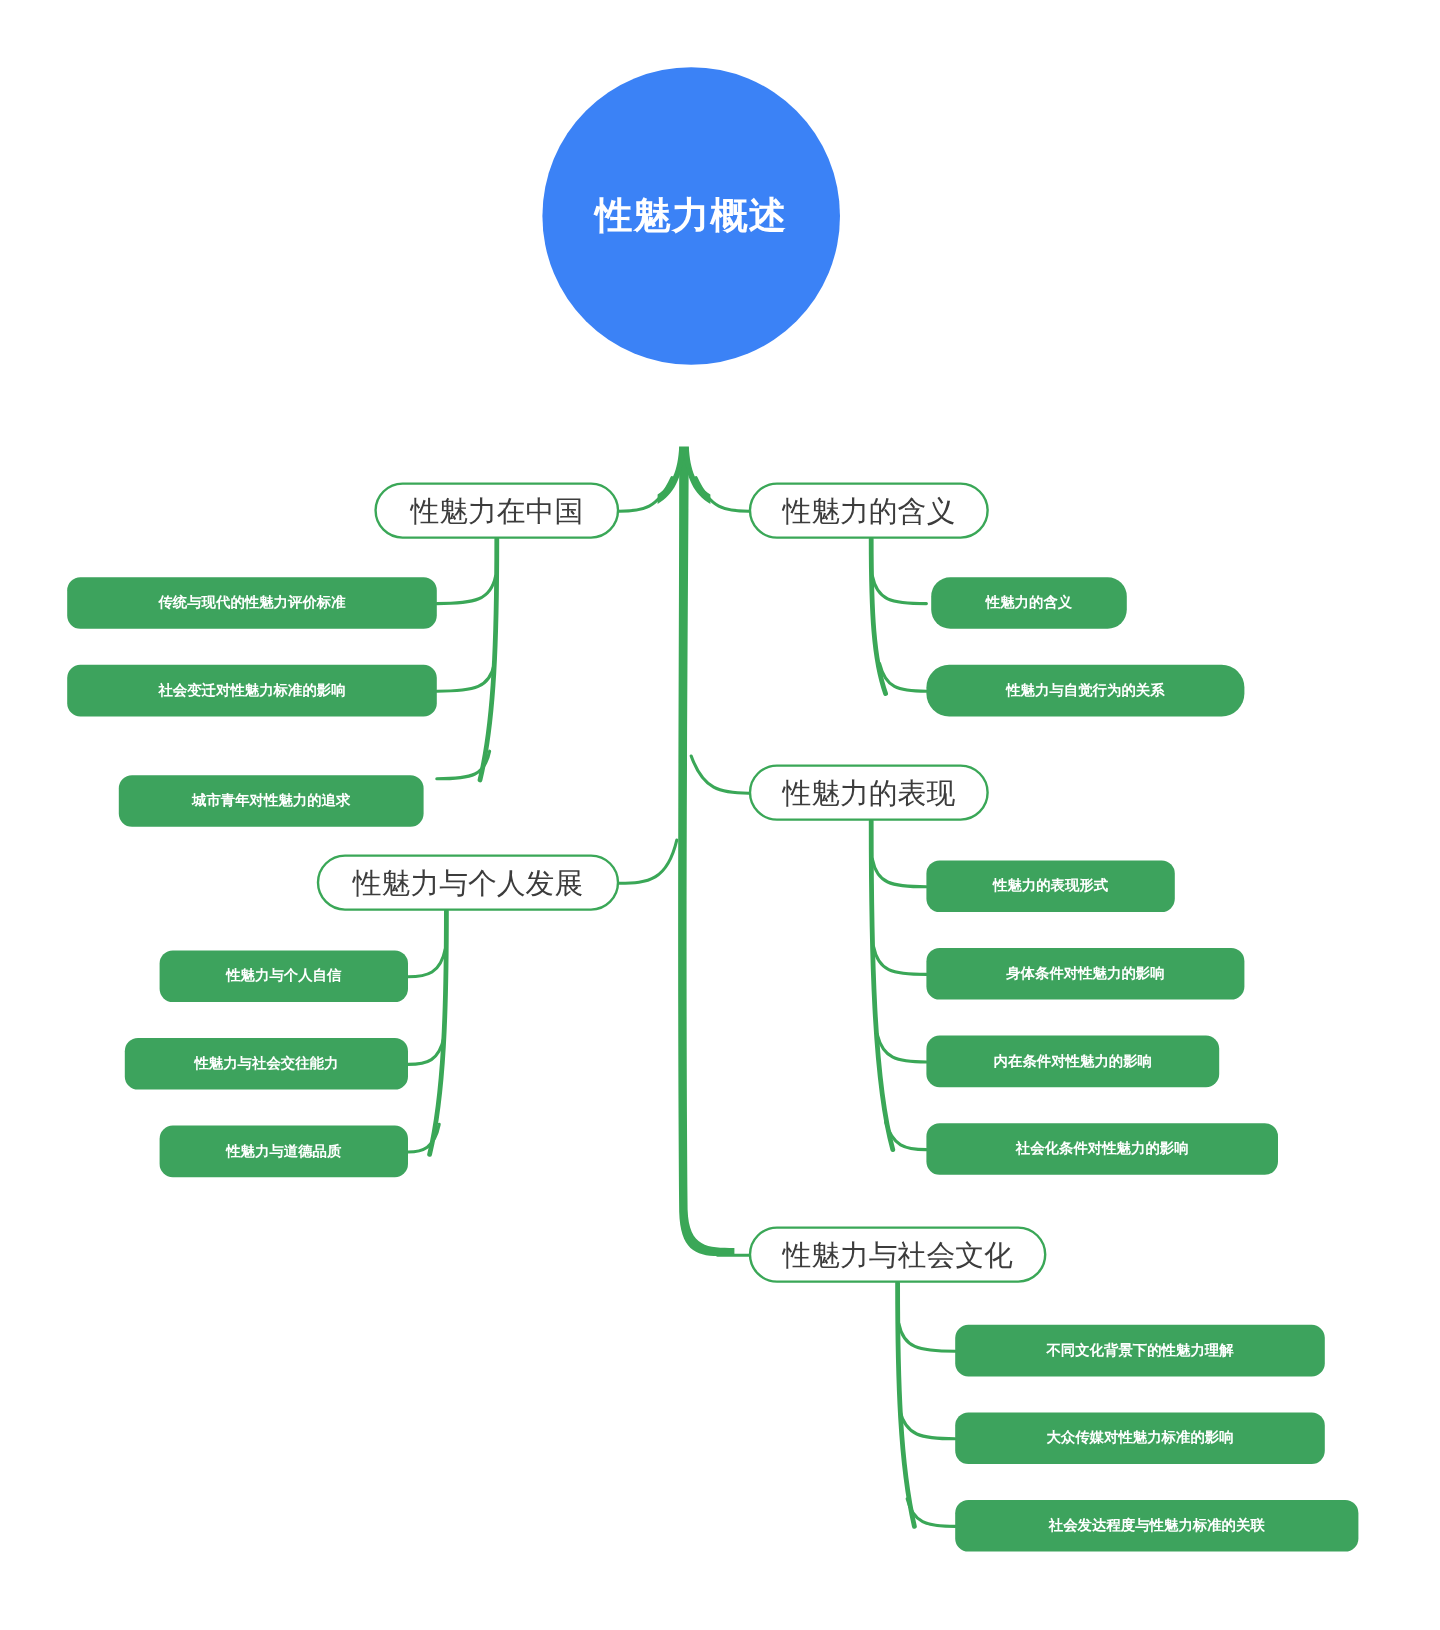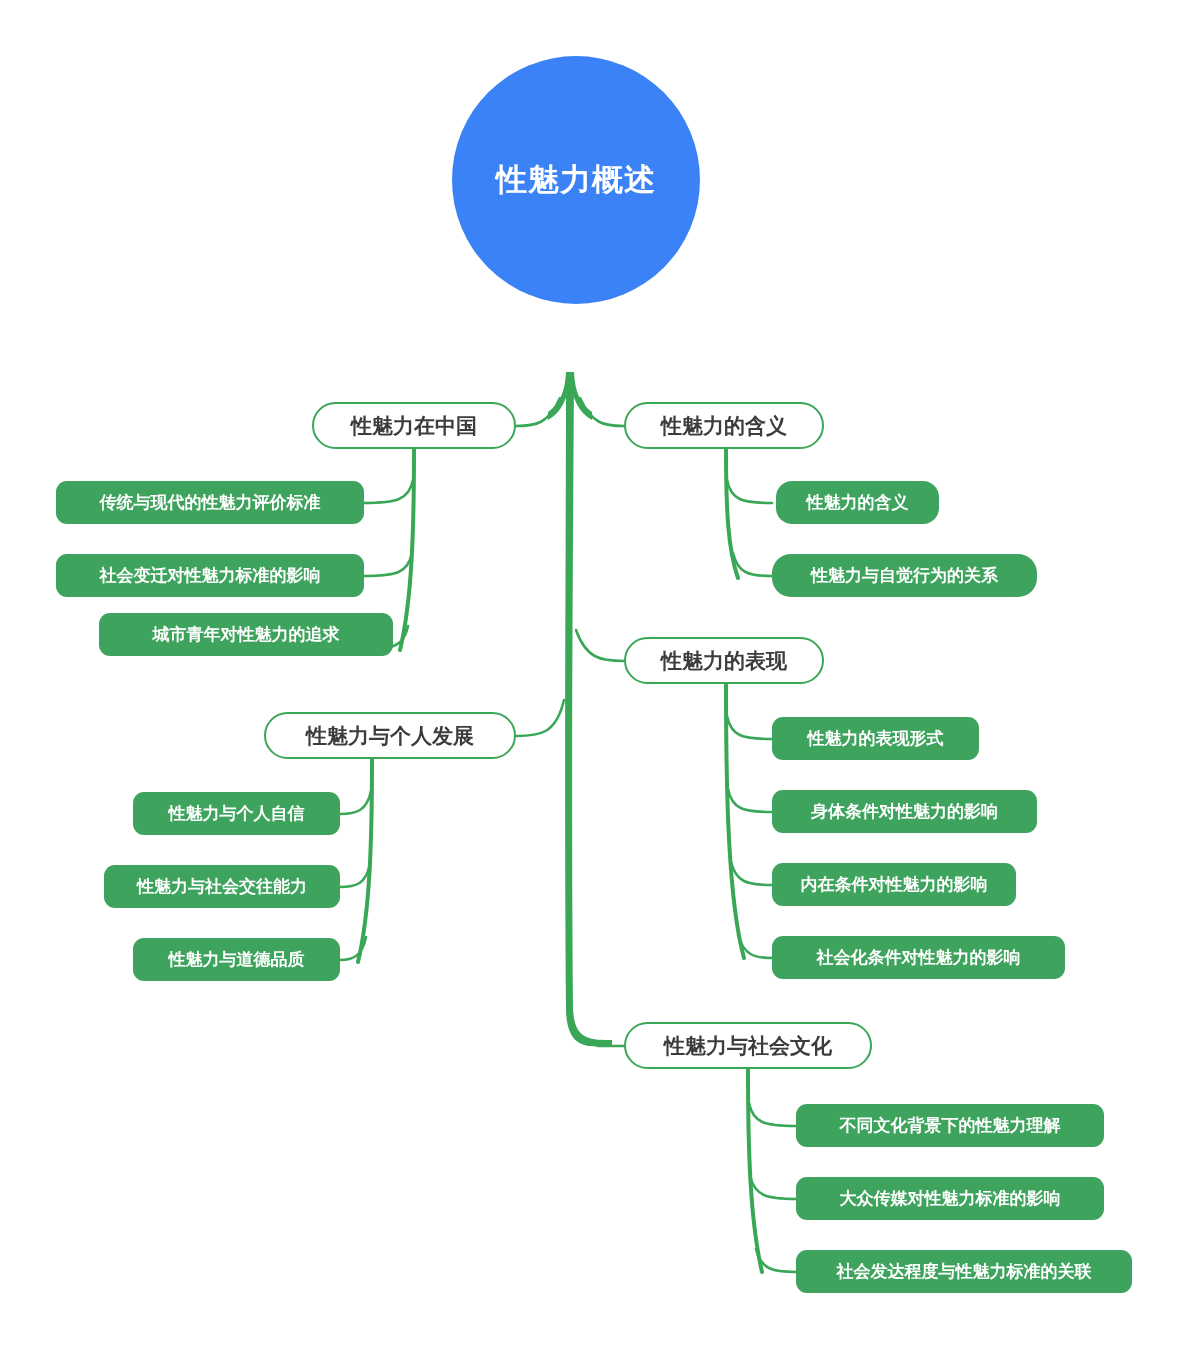--- a/index.html
+++ b/index.html
@@ -47,32 +47,32 @@
     top: 56px;
     z-index: 3;
   }
   
   .branch-node {
     height: 47px;
     border: 2.6px solid #3aa757;
     border-radius: 26px;
     background: #ffffff;
     color: #3c3c3c;
-    font-size: 21px;
-    font-weight: bold;
+    font-size: 24px;
+    font-weight: normal;
     padding: 0 22px;
     z-index: 3;
   }
   
   .leaf-node {
     height: 43px;
     border-radius: 11px;
     background: #3da35d;
     color: #ffffff;
-    font-size: 17px;
+    font-size: 12px;
     font-weight: bold;
     padding: 0 17px;
     z-index: 3;
   }
 </style>
 </head>
 <body>
 
 <div id="canvas">
 
@@ -124,21 +124,21 @@
     <path d="M 749 1103 C 753 1123, 765 1126, 796 1126" fill="none" stroke="#3aa757" stroke-width="2.6" stroke-linecap="round"></path>
     <path d="M 750 1176 C 755 1196, 767 1199, 796 1199" fill="none" stroke="#3aa757" stroke-width="2.6" stroke-linecap="round"></path>
     <path d="M 756 1249 C 761 1269, 772 1272, 796 1272" fill="none" stroke="#3aa757" stroke-width="2.6" stroke-linecap="round"></path>
   </svg>
 
   <div class="node root-node">性魅力概述</div>
 
   <div class="node branch-node" style="left:312px; top:402px; width:204px;">性魅力在中国</div>
   <div class="node leaf-node" style="left:56px; top:481px; width:308px;">传统与现代的性魅力评价标准</div>
   <div class="node leaf-node" style="left:56px; top:554px; width:308px;">社会变迁对性魅力标准的影响</div>
-  <div class="node leaf-node" style="left:99px; top:613px; width:294px;">城市青年对性魅力的追求</div>
+  <div class="node leaf-node" style="left:99px; top:646px; width:254px;">城市青年对性魅力的追求</div>
 
   <div class="node branch-node" style="left:264px; top:712px; width:252px;">性魅力与个人发展</div>
   <div class="node leaf-node" style="left:133px; top:792px; width:207px;">性魅力与个人自信</div>
   <div class="node leaf-node" style="left:104px; top:865px; width:236px;">性魅力与社会交往能力</div>
   <div class="node leaf-node" style="left:133px; top:938px; width:207px;">性魅力与道德品质</div>
 
   <div class="node branch-node" style="left:624px; top:402px; width:200px;">性魅力的含义</div>
   <div class="node leaf-node" style="left:776px; top:481px; width:163px;border-radius:16px;">性魅力的含义</div>
   <div class="node leaf-node" style="left:772px; top:554px; width:265px;border-radius:19px;">性魅力与自觉行为的关系</div>
 

